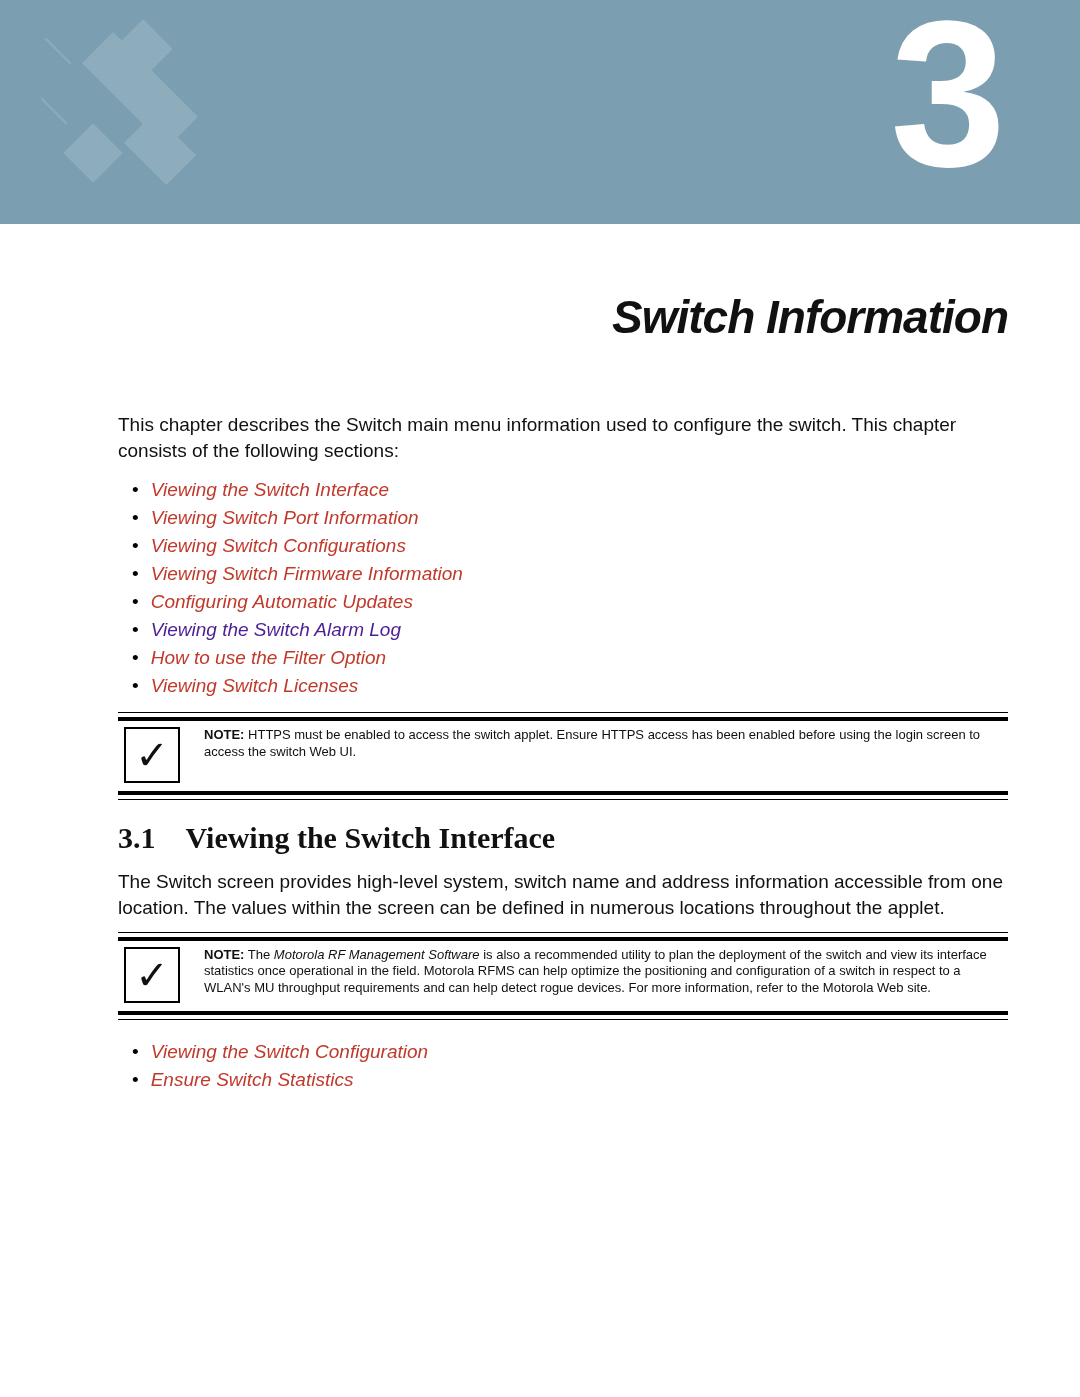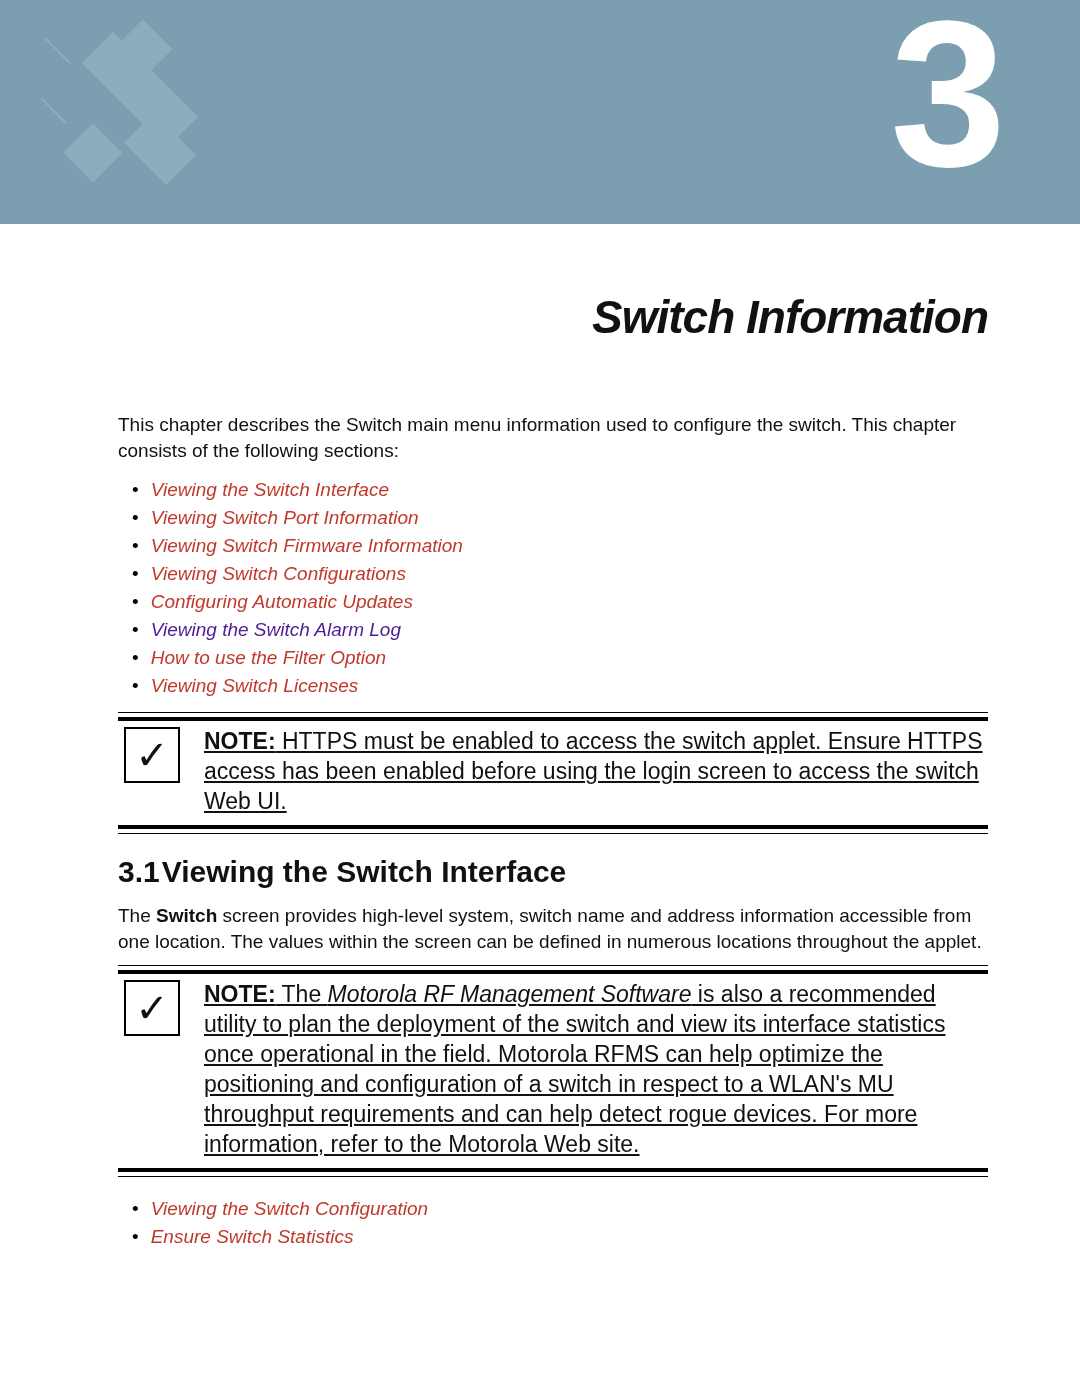--- a/index.html
+++ b/index.html
@@ -16,21 +16,21 @@
   .s3 { width: 42px; height: 42px; left: 42px; top: 122px; transform: rotate(45deg); }
   .s4 { width: 60px; height: 42px; left: 100px; top: 118px; transform: rotate(45deg); }
   .s5 { width: 36px; height: 2px; left: 10px; top: 40px; transform: rotate(45deg); background:#8eadbc; }
   .s6 { width: 36px; height: 2px; left: 6px; top: 100px; transform: rotate(45deg); background:#8eadbc; }
   .chapnum {
     position: absolute; right: 80px; top: -10px;
     font-family: "Arial Black", Arial, sans-serif;
     font-weight: 900; font-size: 208px; color: #fff; line-height: 1; letter-spacing: -6px;
   }
   .body {
-    padding: 0 92px 0 118px;
+    padding: 0 72px 0 118px;
   }
   h1.chapter-title {
     font-family: "Arial Black","Helvetica Neue",Arial,sans-serif;
     font-weight: 900; font-style: italic; font-size: 46px; text-align: right;
     margin: 66px 0 68px 0; letter-spacing: -1px;
   }
   p.intro { font-size: 19px; line-height: 1.35; margin: 0 0 16px 0; }
   ul.toc { list-style: none; margin: 0 0 20px 14px; }
   ul.toc li { font-size: 19px; font-style: italic; margin: 6px 0; display: flex; }
   ul.toc li::before { content: "•"; color: #000; margin-right: 12px; font-style: normal; }
@@ -48,31 +48,31 @@
   .note-block::before{
     content:""; display:block; position:absolute; left:0; right:0; top:-9px;
     border-top: 1px solid #000; height:0;
   }
   .note-row { display: flex; align-items: flex-start; gap: 24px; }
   .check-icon {
     width: 56px; height: 56px; border: 2px solid #000; display: flex;
     align-items: center; justify-content: center; font-size: 40px; flex: none;
     margin-left: 6px;
   }
-  .note-text { font-size: 23px; line-height: 1.3; flex: 1; text-decoration: underline; }
+  .note-text { font-size: 13px; line-height: 1.3; flex: 1; }
   .note-text b { font-weight: bold; }
   .note-text i { font-style: italic; }
   h2.section-title {
-    font-family: Liberation Sans, sans-serif;
+    font-family: Liberation Serif, serif;
     font-weight: 900; font-size: 30px; margin: 10px 0 14px 0;
-    display: flex; gap: 2px; text-align: center;
+    display: flex; gap: 30px; text-align: center;
   }
   h2.section-title .num { }
   p.section-body { font-size: 19px; line-height: 1.35; margin: 0 0 16px 0; }
-  p.section-body b { font-weight: bold; }
+  p.section-body b { font-weight: normal; }
 </style>
 </head>
 <body>
 
 <div class="page">
 
   <div class="banner">
     <div class="shapes">
       <div class="s1"></div>
         <div class="s2"></div>
@@ -91,24 +91,24 @@
     <p class="intro">This chapter describes the Switch main menu information used to configure the switch. This chapter consists of the following sections:</p>
 
     <ul class="toc">
       <li>
           <span class="link">Viewing the Switch Interface</span>
         </li>
       <li>
           <span class="link">Viewing Switch Port Information</span>
         </li>
       <li>
-          <span class="link">Viewing Switch Firmware Information</span>
+          <span class="link">Viewing Switch Configurations</span>
         </li>
       <li>
-          <span class="link">Viewing Switch Configurations</span>
+          <span class="link">Viewing Switch Firmware Information</span>
         </li>
       <li>
           <span class="link">Configuring Automatic Updates</span>
         </li>
       <li>
           <span class="plain">Viewing the Switch Alarm Log</span>
         </li>
       <li>
           <span class="link">How to use the Filter Option</span>
         </li>

